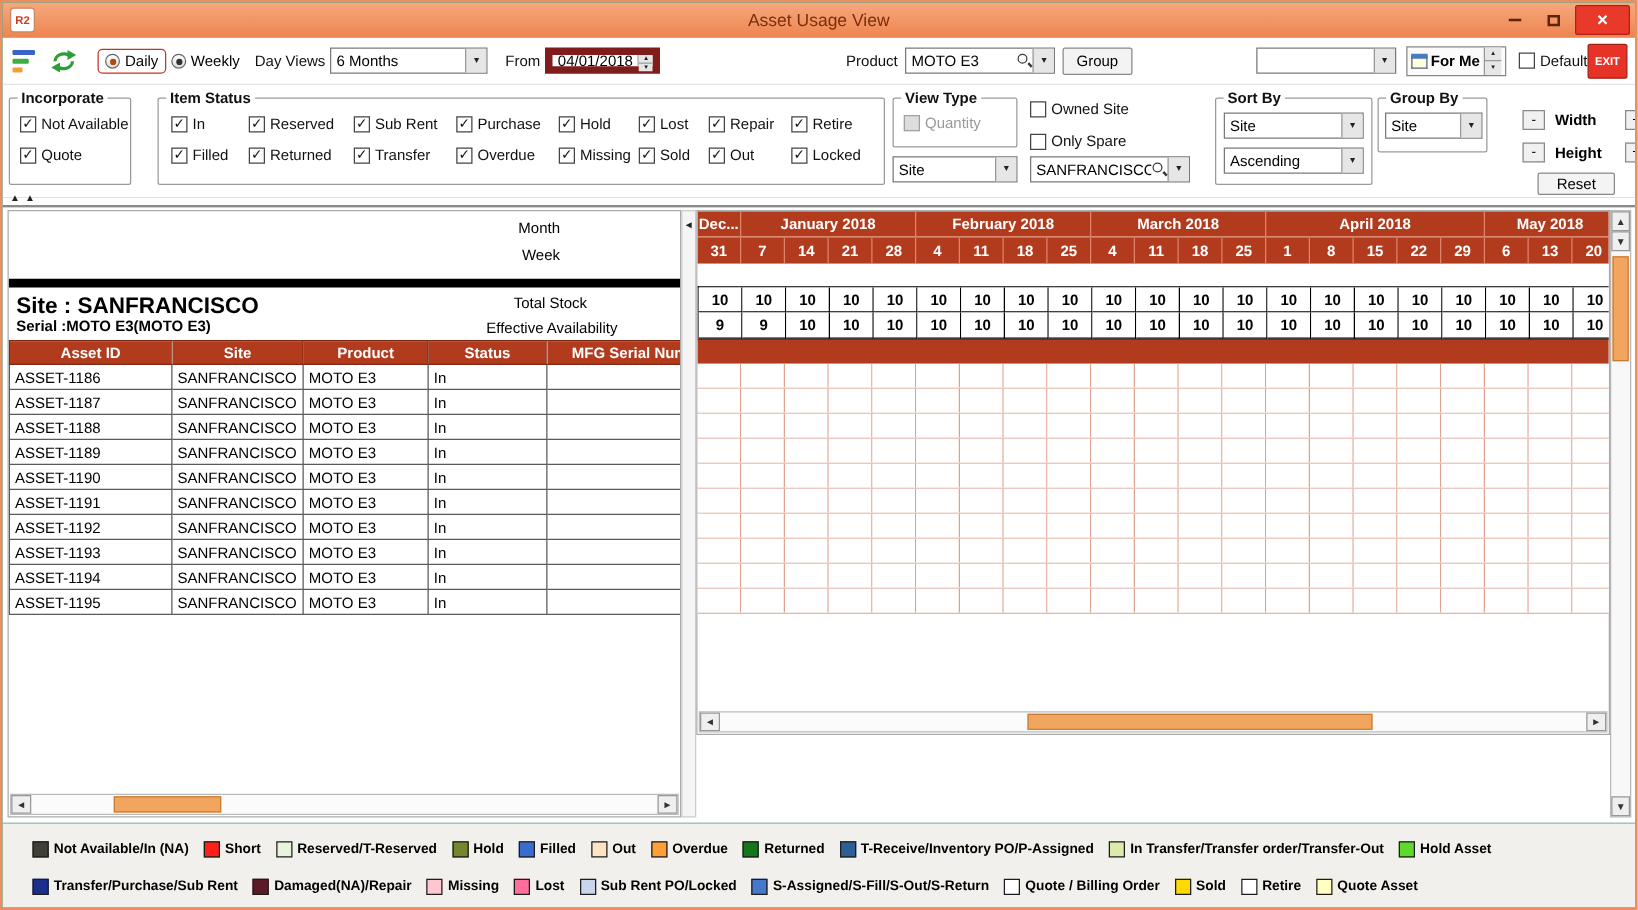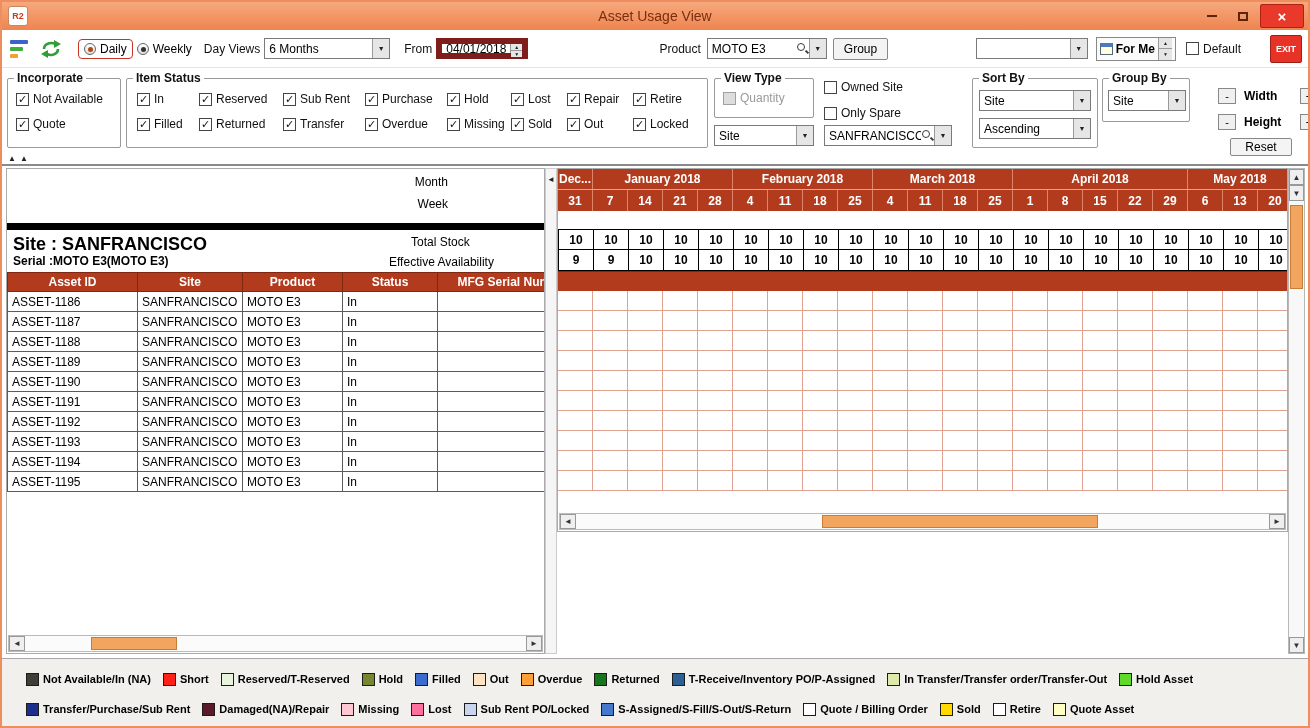--- a/index.html
+++ b/index.html
@@ -39,36 +39,36 @@
 .spinv{display:flex;flex-direction:column;width:14px;align-self:stretch;border-left:1px solid #999}
 .spinv span{flex:1;font-size:5px;display:flex;align-items:center;justify-content:center;background:#e6e6e6;color:#222}
 .spinv span + span{border-top:1px solid #999}
 .btn{height:22px;padding:0 10px;font-size:12px;background:#f3f3f3;border:1px solid #888;border-radius:2px;white-space:nowrap}
 .mag{position:relative;width:13px;height:13px;display:inline-block;flex:0 0 13px}
 .mag::before{content:'';position:absolute;left:1px;top:1px;width:6px;height:6px;border:1.6px solid #3a3a3a;border-radius:50%}
 .mag::after{content:'';position:absolute;left:9px;top:9px;width:4px;height:2px;background:#3a3a3a;transform:rotate(45deg)}
 .forme{display:inline-flex;align-items:center;gap:3px;border:1px solid #888;height:24px;padding:0 3px;background:#fbfbfb}
 .forme b{font-size:12px}
 .forme-icon{width:13px;height:12px;border:1px solid #567;background:#ffd;border-top:4px solid #4a7ac0}
-.exit{width:32px;height:28px;background:#e63227;border:1px solid #a02015;color:#fff;font-weight:bold;font-size:9px;border-radius:2px;margin-left:29px}
+.exit{width:32px;height:28px;background:#e63227;border:1px solid #a02015;color:#fff;font-weight:bold;font-size:9px;border-radius:2px;margin-left:0}
 .sp-a{flex:1.5}.sp-b{flex:1}
 .ml4{margin-left:4px}.ml6{margin-left:6px}.ml8{margin-left:8px}.ml10{margin-left:10px}.ml12{margin-left:12px}.ml14{margin-left:14px}
 .w126{width:126px}.w120{width:120px}.w112{width:112px}
 
 
 .checkbox{display:inline-flex;align-items:center;gap:4px;font-size:12px;color:#111;white-space:nowrap}
 .cb-box{width:13px;height:13px;border:1px solid #444;background:#fff;display:inline-flex;align-items:center;justify-content:center;font-size:11px;font-weight:bold;color:#111;line-height:1;flex:0 0 13px}
 .checkbox.disabled .cb-box{background:#ddd;border-color:#a0a0a0;color:#aaa}
 .checkbox.disabled .cb-label{color:#999}
 
 
 .filterbar{height:90px;position:relative;background:#fff;flex:0 0 auto}
 .group{position:absolute;border:1px solid #9a9a9a;border-radius:2px}
 .gtitle{position:absolute;top:-8px;left:6px;background:#fff;padding:0 3px;font-size:12px;font-weight:bold;color:#111;white-space:nowrap}
-#incorporate-box{left:5px;top:10px;width:114px;height:70px}
+#incorporate-box{left:5px;top:10px;width:98px;height:70px}
 #incorporate-items{display:flex;flex-direction:column;gap:11px;padding:13px 0 0 8px}
 #item-status-box{left:124px;top:10px;width:582px;height:70px}
 #item-status-grid{display:grid;grid-template-columns:62px 84px 82px 82px 64px 56px 66px 60px;row-gap:11px;padding:13px 0 0 10px}
 #view-type-box{left:712px;top:10px;width:100px;height:40px}
 #view-type-box .checkbox{margin:12px 0 0 8px}
 .fb-abs{position:absolute}
 #view-site-combo{left:712px;top:57px;width:100px}
 #owned-site-cb{left:822px;top:12px}
 #only-spare-cb{left:822px;top:38px}
 #site-filter-combo{left:822px;top:57px;width:128px}
@@ -88,21 +88,21 @@
 
 
 .divider{height:8px;position:relative;border-bottom:2px solid #8a8a8a;background:#fff;flex:0 0 auto}
 .divider .up{position:absolute;top:-3px;font-size:8px;color:#222;line-height:1}
 
 
 .main{flex:1;position:relative;background:#fff}
 .left-panel{position:absolute;left:4px;top:2px;width:539px;height:486px;border:1px solid #aaa;overflow:hidden;background:#fff}
 .splitter{position:absolute;left:543px;top:2px;width:12px;height:486px;background:#f5f5f5;border:1px solid #ccc}
 .splitter .arrow{position:absolute;top:6px;left:1px;font-size:8px;color:#222}
-.right-panel{position:absolute;left:555px;top:2px;width:731px;height:364px;border:1px solid #aaa;overflow:hidden;background:#fff}
+.right-panel{position:absolute;left:555px;top:2px;width:731px;height:420px;border:1px solid #aaa;overflow:hidden;background:#fff}
 .vscroll{position:absolute;left:1286px;top:2px;width:17px;height:486px;border:1px solid #b8b8b8;background:#f8f8f8}
 
 .lp-header{position:relative;height:54px}
 .lp-month{position:absolute;right:96px;top:6px;font-size:12px}
 .lp-week{position:absolute;right:96px;top:28px;font-size:12px}
 .black-bar{height:7px;background:#000}
 .lp-info{position:relative;height:42px}
 .site-line{position:absolute;left:6px;top:4px;font-weight:bold;font-size:18px}
 .product-line{position:absolute;left:6px;top:24px;font-weight:bold;font-size:12px}
 .ts-label{position:absolute;left:404px;top:5px;font-size:12px}

